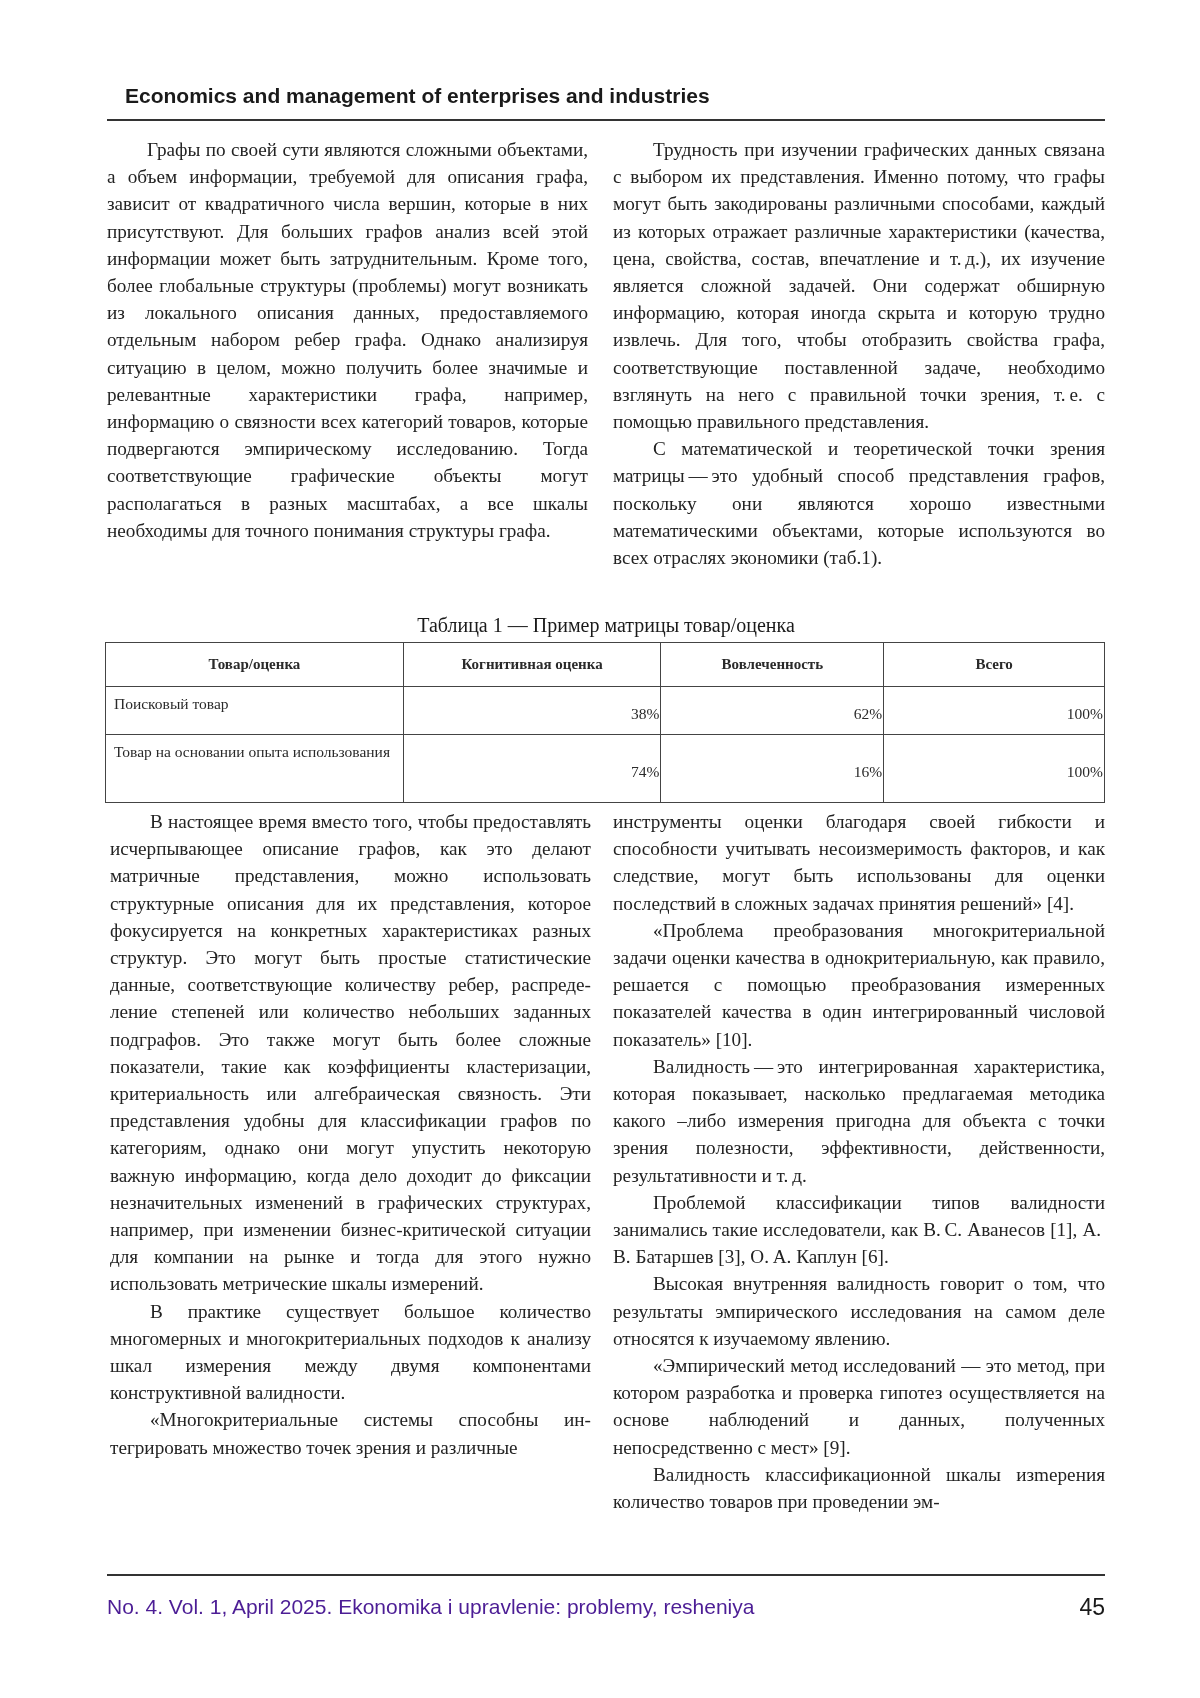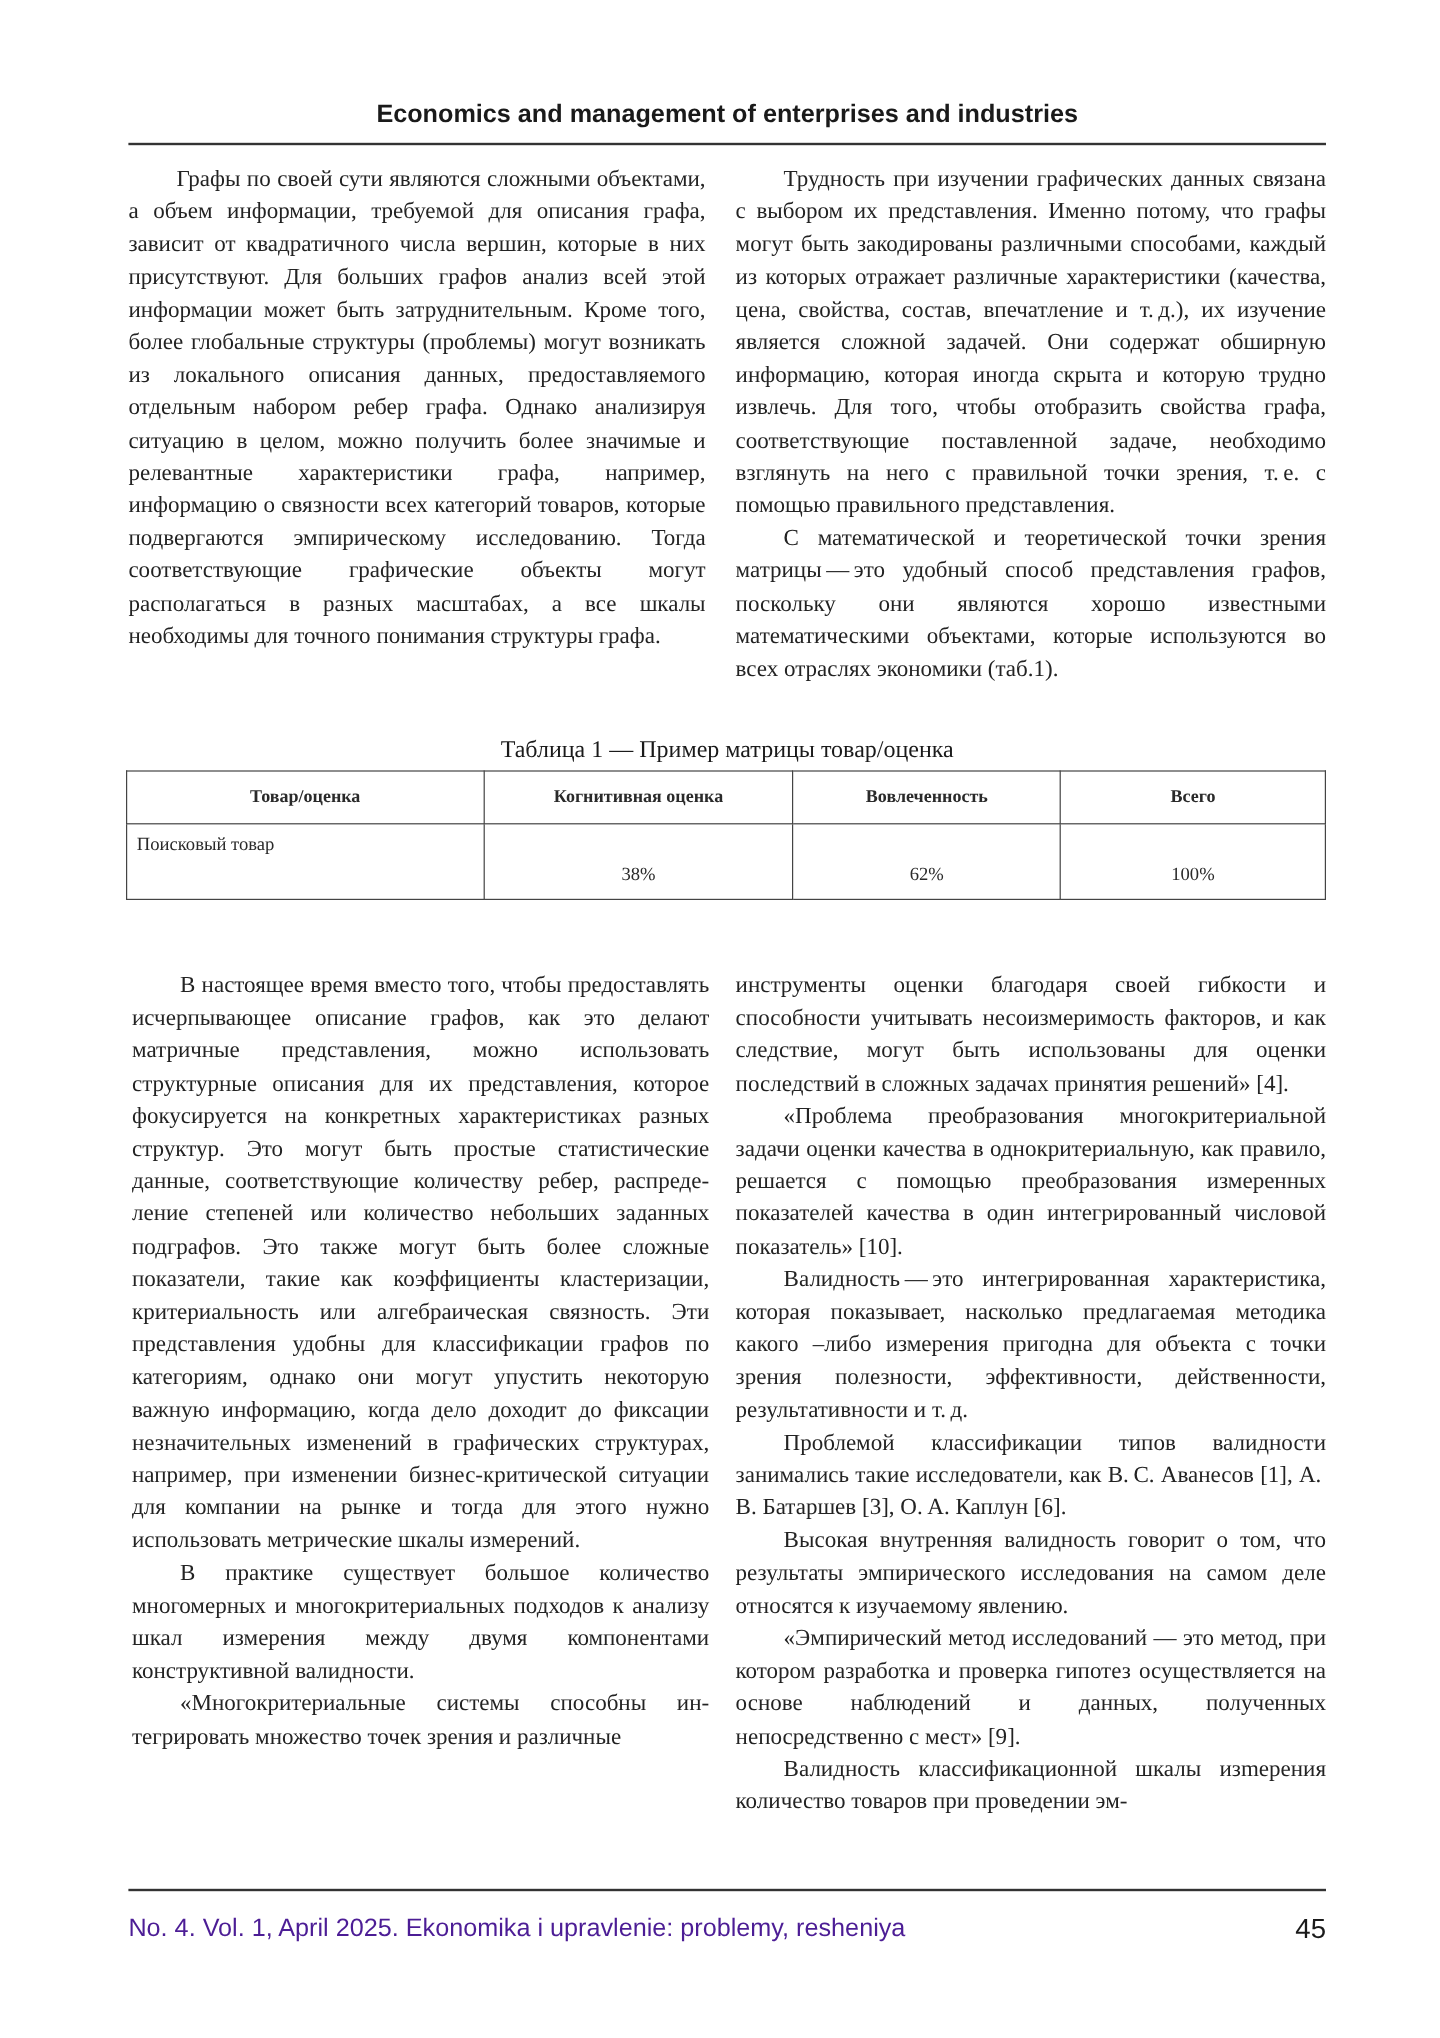--- a/index.html
+++ b/index.html
@@ -1,21 +1,21 @@
 <!DOCTYPE html>
 <html><head>
 <meta charset="utf-8">
 <style>
   html, body { margin: 0; padding: 0; background: #ffffff; }
   body { width: 1200px; height: 1698px; position: relative; overflow: hidden; color: #222; }
   .page { position: absolute; left: 0; top: 0; width: 1200px; height: 1698px; }
 
   .running-head {
-    position: absolute; left: 107px; top: 82px; width: 998px;
-    text-align: center; font-family: "Liberation Sans", sans-serif;
+    position: absolute; left: 125px; top: 82px; width: 998px;
+    text-align: left; font-family: "Liberation Sans", sans-serif;
     font-weight: bold; font-size: 21px; line-height: 28px; color: #1a1a1a;
   }
   .rule-top { position: absolute; left: 107px; top: 119px; width: 998px; height: 0; border-top: 2px solid #333; }
   .rule-bottom { position: absolute; left: 107px; top: 1574px; width: 998px; height: 0; border-top: 2px solid #333; }
 
   .col {
     position: absolute; font-family: "Liberation Serif", serif;
     font-size: 19.2px; line-height: 27.2px; color: #232323;
     text-align: justify; hyphens: manual;
   }
@@ -31,21 +31,21 @@
     font-family: "Liberation Serif", serif; font-size: 20px; line-height: 26px; color: #1a1a1a;
   }
   .table-caption b { font-weight: normal; }
 
   table.matrix {
     position: absolute; left: 105px; top: 642px; width: 1000px;
     border-collapse: collapse; font-family: "Liberation Serif", serif; font-size: 15.5px; color: #2a2a2a;
   }
   table.matrix th, table.matrix td { border: 1.5px solid #444; }
   table.matrix th { height: 41px; font-weight: bold; text-align: center; font-size: 15px; }
-  table.matrix td { text-align: center; vertical-align: middle; padding-top: 23px; }
+  table.matrix td { text-align: right; vertical-align: middle; padding-top: 8px; }
   table.matrix td.first { text-align: left; vertical-align: top; padding: 6px 8px 0 8px; line-height: 22px; }
   table.matrix tr.r1 td { height: 38px; }
   table.matrix tr.r2 td { height: 58px; }
   col.c1 { width: 298px; } col.c2 { width: 258px; } col.c3 { width: 223px; } col.c4 { width: 221px; }
 
   .footer-left {
     position: absolute; left: 107px; top: 1593px;
     font-family: "Liberation Sans", sans-serif; font-size: 21px; line-height: 28px; color: #4c1d95;
   }
   .footer-right {
@@ -89,20 +89,26 @@
         <th>Всего</th>
       </tr>
     </thead>
     <tbody>
       <tr class="r1">
         <td class="first">Поисковый товар</td>
         <td>38%</td>
         <td>62%</td>
         <td>100%</td>
       </tr>
+      <tr class="r2">
+        <td class="first">Товар на основании опыта использования</td>
+        <td>74%</td>
+        <td>16%</td>
+        <td>100%</td>
+      </tr>
     </tbody>
   </table>
 
   <div class="col col-bl">
     <p>В настоящее время вместо того, чтобы пре­доставлять исчерпывающее описание графов, как это делают матричные представления, мож­но использовать структурные описания для их представления, которое фокусируется на кон­кретных характеристиках разных структур. Это могут быть простые статистические данные, соответствующие количеству ребер, распреде­ление степеней или количество небольших за­данных подграфов. Это также могут быть более сложные показатели, такие как коэффициенты кластеризации, критериальность или алгебра­ическая связность. Эти представления удобны для классификации графов по категориям, од­нако они могут упустить некоторую важную информацию, когда дело доходит до фиксации незначительных изменений в графических структурах, например, при изменении бизнес-критической ситуации для компании на рынке и тогда для этого нужно использовать метриче­ские шкалы измерений.</p>
     <p>В практике существует большое количество многомерных и многокритериальных подходов к анализу шкал измерения между двумя компо­нентами конструктивной валидности.</p>
     <p>«Многокритериальные системы способны ин­тегрировать множество точек зрения и различные</p>
   </div>
 
   <div class="col col-br">

